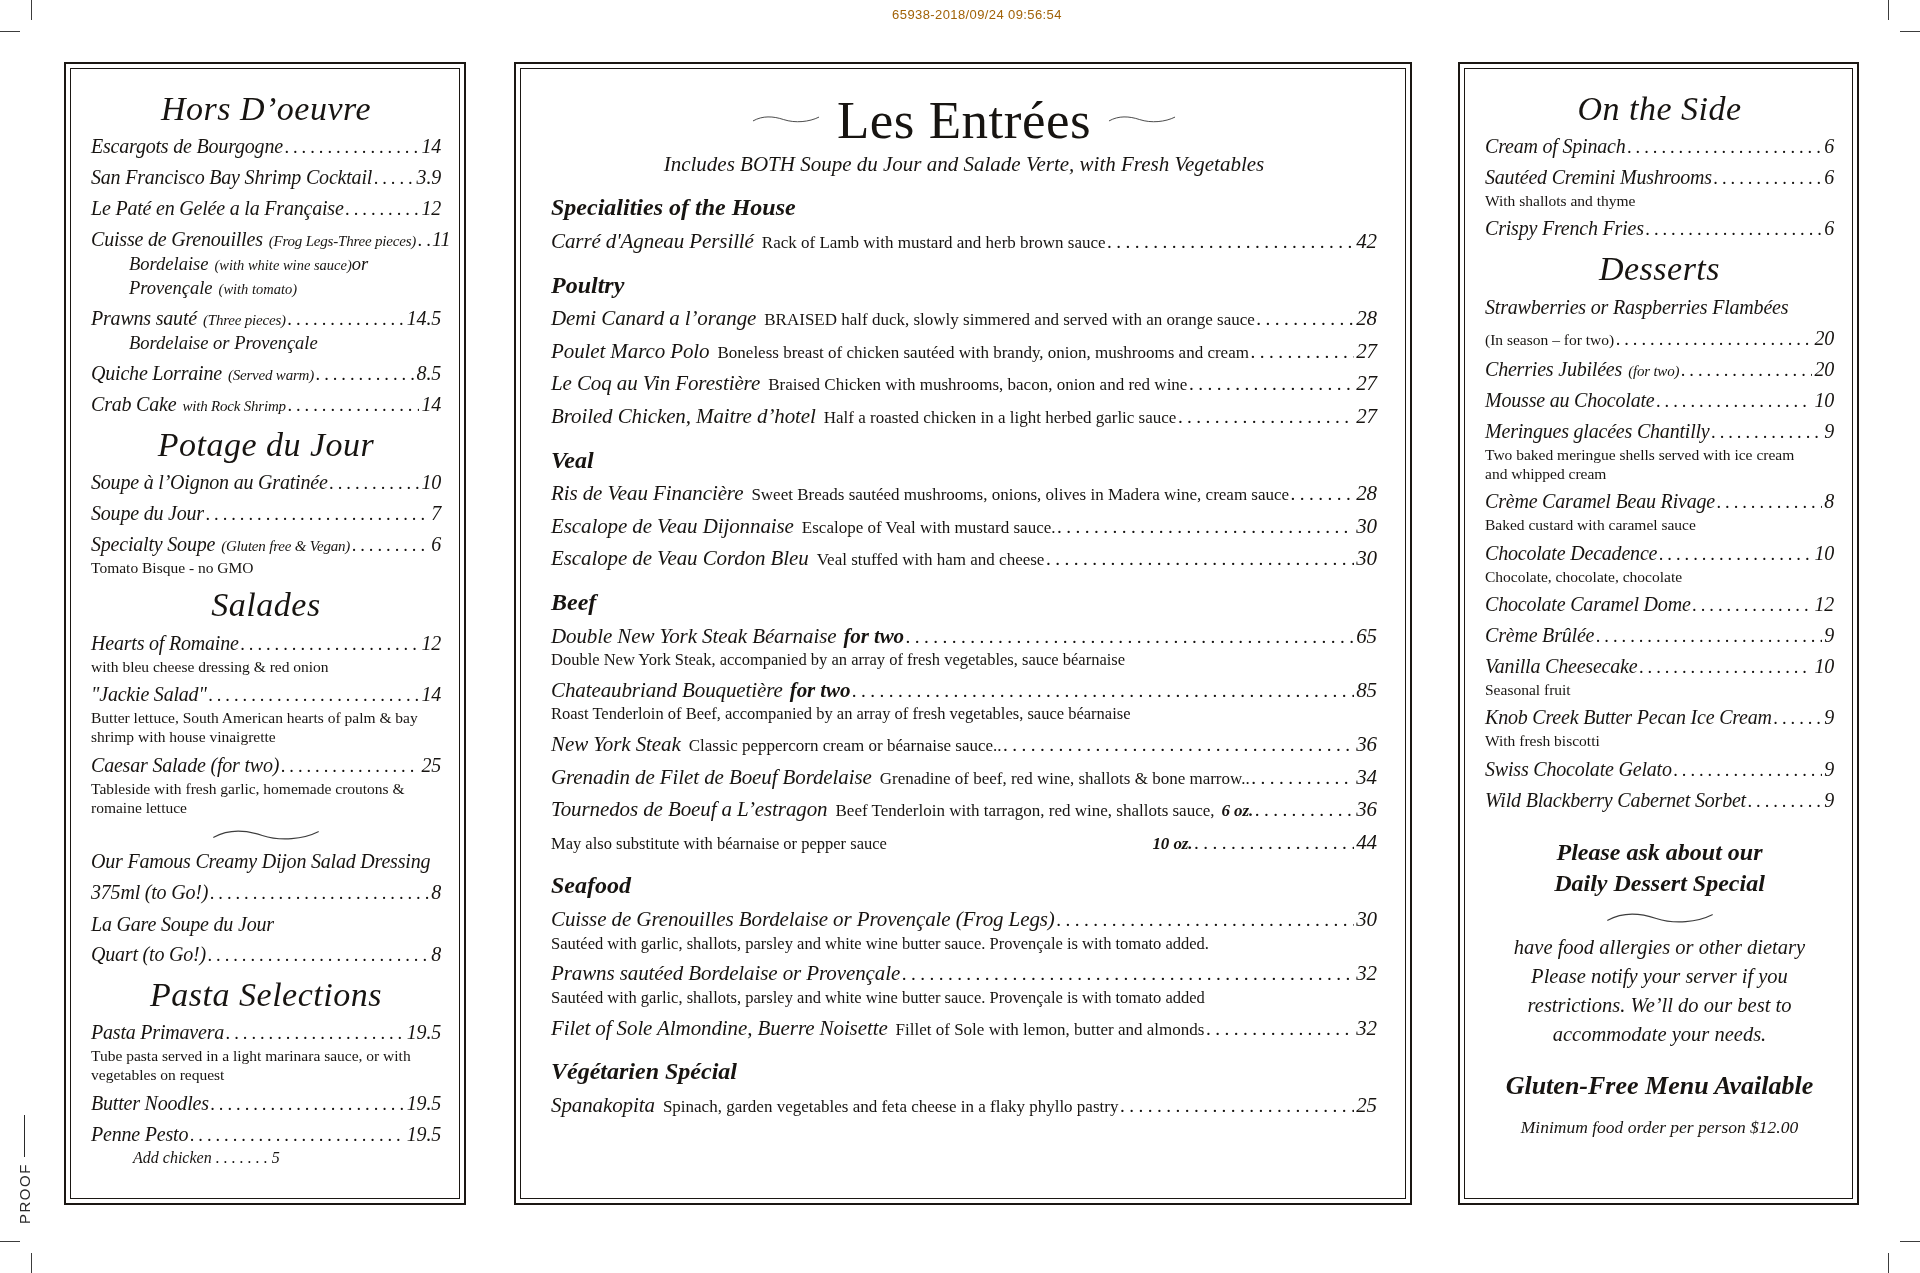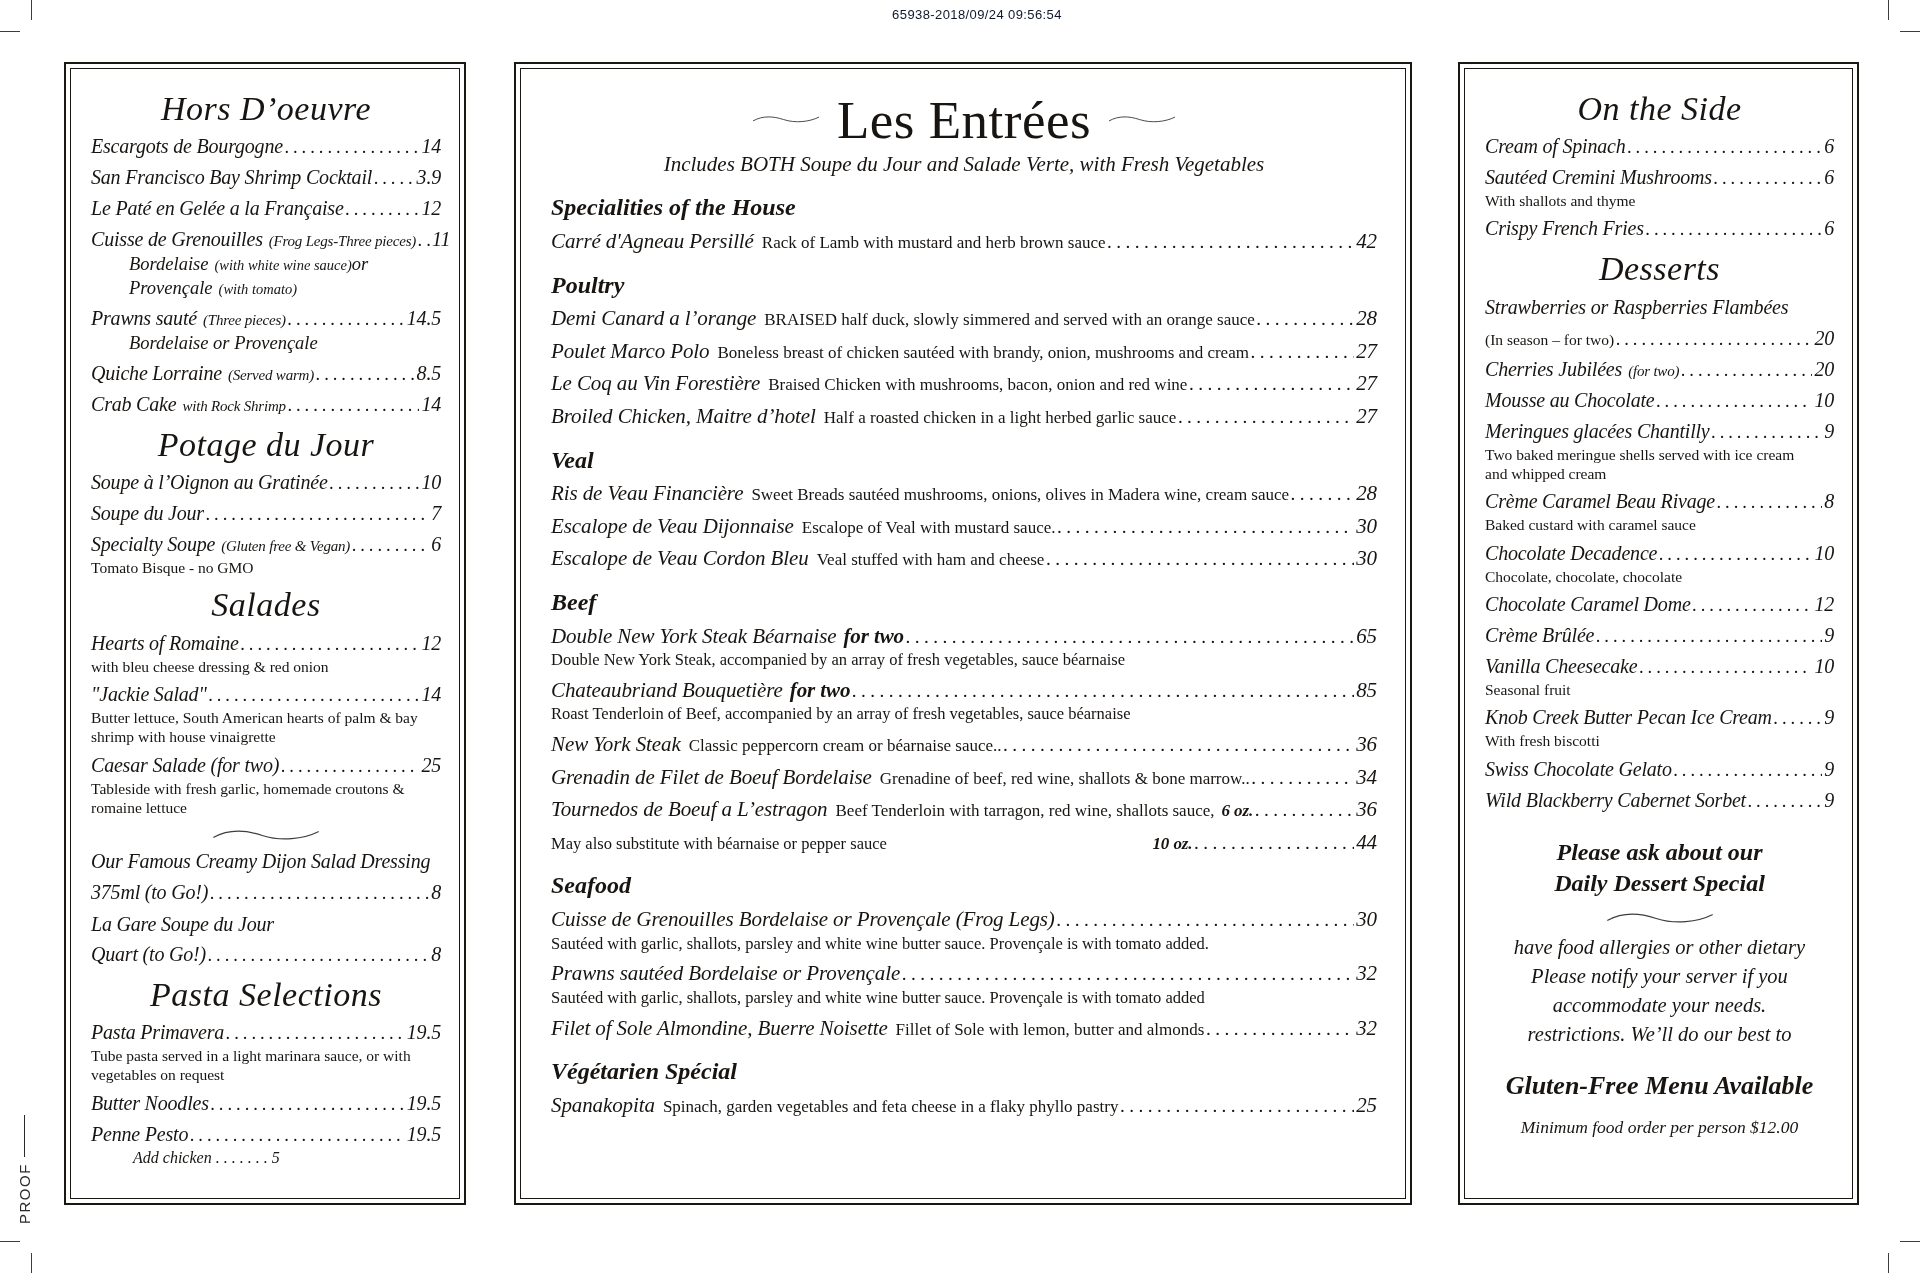--- a/index.html
+++ b/index.html
@@ -3,21 +3,21 @@
 <meta charset="utf-8">
 <style>
   html,body { margin:0; padding:0; background:#ffffff; }
   .sheet {
     position:relative; width:1920px; height:1273px; background:#ffffff;
     font-family:"Liberation Serif", serif; color:#171411; overflow:hidden;
   }
   
   .stamp {
     position:absolute; font-family:"Liberation Sans", sans-serif;
-    font-size:13px; color:#0f172a; letter-spacing:.4px; white-space:nowrap;
+    font-size:13px; color:#a16207; letter-spacing:.4px; white-space:nowrap;
   }
   .stamp.top    { top:7px;  left:977px; transform:translateX(-50%); }
   .stamp.bottom { top:1282px; left:962px; transform:translateX(-50%);margin-top:48px; }
   .crop { position:absolute; background:#3c3c3c; }
   .proof-label {
     position:absolute; left:16px; top:1224px; width:120px;
     transform:rotate(-90deg); transform-origin:0 0;
     font-family:"Liberation Sans", sans-serif; font-size:15px; letter-spacing:1.5px;
     color:#2a2a2a; display:flex; align-items:center; gap:6px;
   }
@@ -581,22 +581,22 @@
           <div>Daily Dessert Special</div>
         </div>
         <div class="swash-wrap">
           <svg viewBox="0 0 120 16" width="112" height="15">
             <path d="M4 11 C 20 2, 38 3, 56 9 C 76 15.5, 100 13, 116 5" fill="none" stroke="#3d3d3d" stroke-width="1.2" stroke-linecap="round"></path>
           </svg>
         </div>
         <div class="notice italic">
           <div>have food allergies or other dietary</div>
           <div>Please notify your server if you</div>
+          <div>restrictions. We’ll do our best to</div>
           <div>accommodate your needs.</div>
-          <div>restrictions. We’ll do our best to</div>
         </div>
         <div class="notice bold-large">
           <div>Gluten-Free Menu Available</div>
         </div>
         <div class="notice small-italic">
           <div>Minimum food order per person $12.00</div>
         </div>
       </div>
   </div>
 

